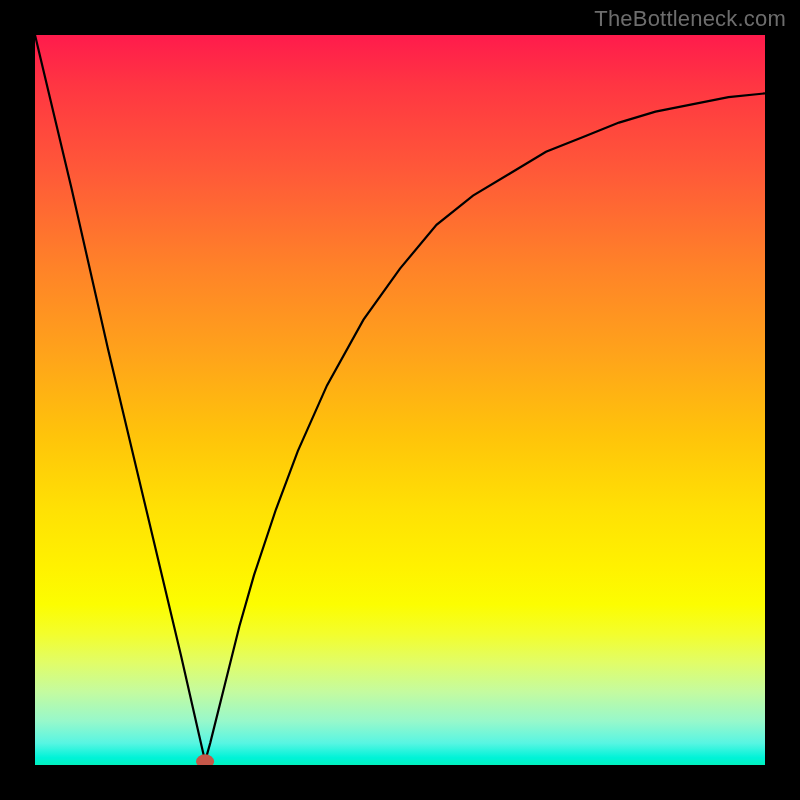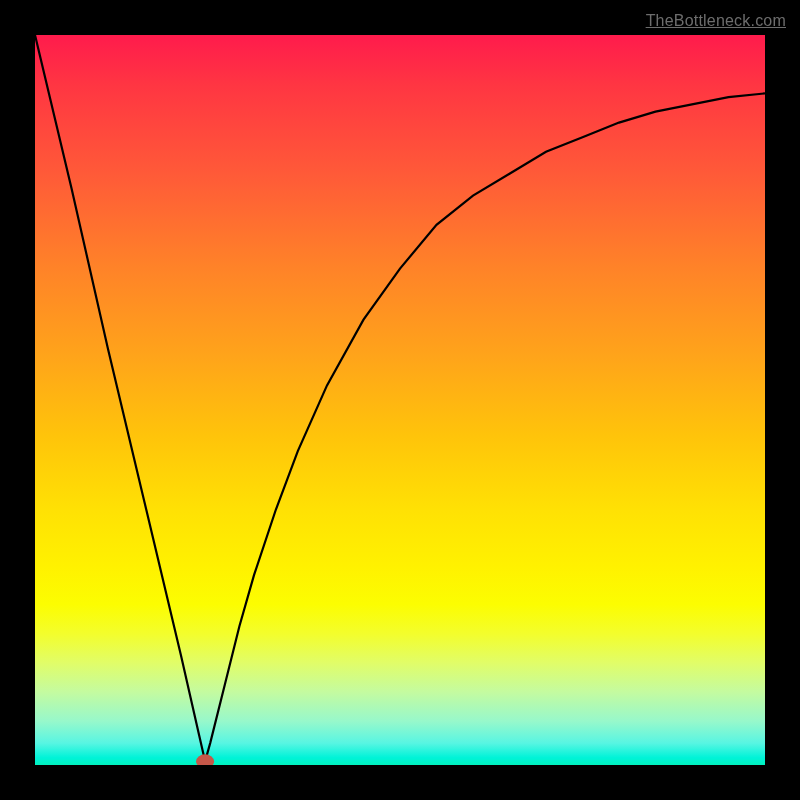--- a/index.html
+++ b/index.html
@@ -6,28 +6,27 @@
     margin: 0;
     padding: 0;
     background: #000;
     width: 800px;
     height: 800px;
     overflow: hidden;
     position: relative;
   }
   .watermark {
     position: absolute;
-    top: 12px;
+    top: 6px;
     right: 14px;
     font-family: Arial, Helvetica, sans-serif;
-    font-size: 16px;
+    font-size: 22px;
     color: #6d6d6d;
     z-index: 10;
     letter-spacing: 0.2px;
-    text-decoration: underline;
   }
   .plot-frame {
     position: absolute;
     left: 35px;
     top: 35px;
     width: 730px;
     height: 730px;
     background: linear-gradient(
       to bottom,
       #FF1B4C 0%,

